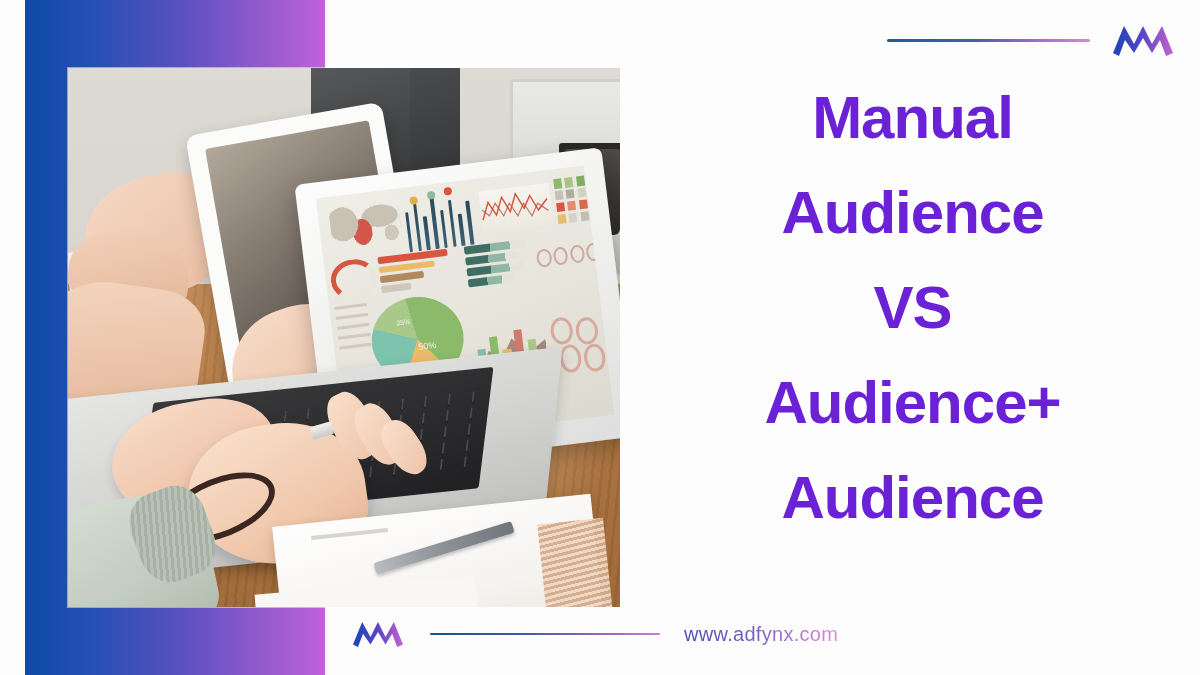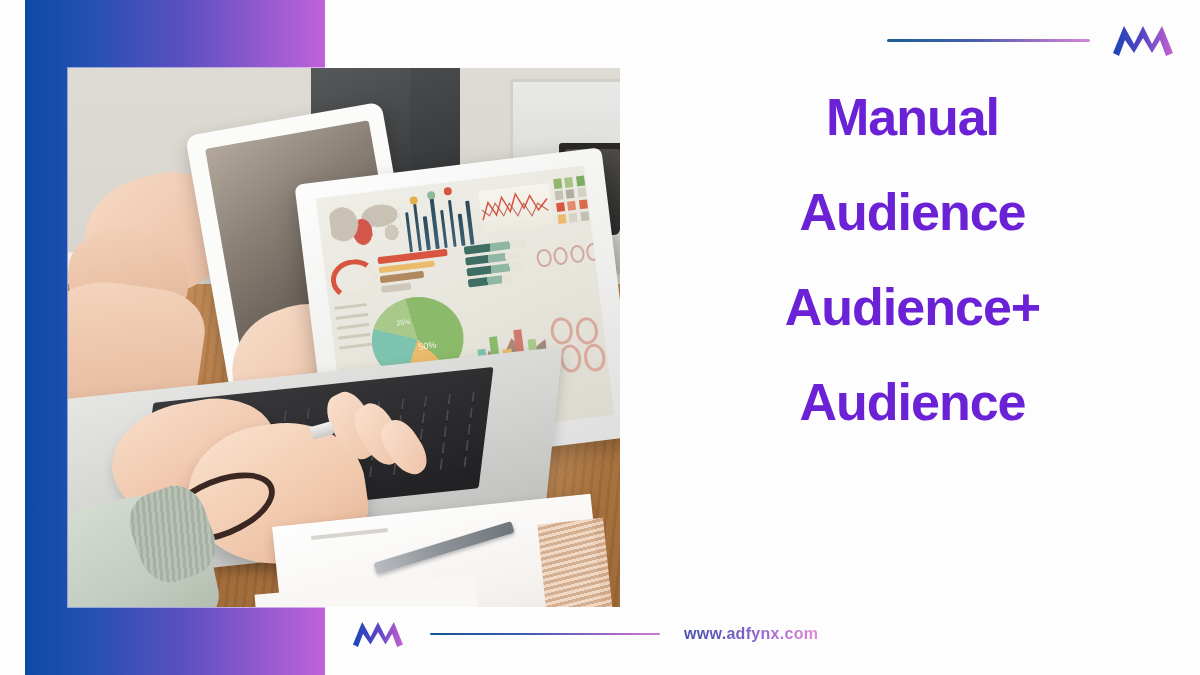--- a/index.html
+++ b/index.html
@@ -229,41 +229,41 @@
   .paper-front { left:34%; top:96%; width:40%; height:8%;
     background:#f8f7f4; transform:rotate(-5deg); }
 
   
   #headline {
     position:absolute; left:640px; top:70px;
     width:545px;
     text-align:center;
     color:#6b21d6;
     font-weight:bold;
-    font-size:52px;
+    font-size:60px;
     line-height:95px;
     letter-spacing:-1px;
   }
   #headline .ln { display:block; white-space:nowrap; }
 
   
   #top-decor { position:absolute; right:26px; top:20px;
     display:flex; align-items:center; gap:22px; }
   #top-rule { width:203px; height:3px;
     background:linear-gradient(90deg,#1a5e93 0%,#4a5fae 45%,#a06fc6 75%,#d08ad6 100%);
     border-radius:2px; }
 
   
   #footer { position:absolute; left:350px; bottom:24px;
     display:flex; align-items:center; gap:24px; }
   #foot-rule { width:230px; height:2.5px;
     background:linear-gradient(90deg,#12558f 0%,#3d5bab 40%,#9a63c4 75%,#cf7ad6 100%);
     border-radius:2px; }
   #site-url {
-    font-size:16px; font-weight:bold; letter-spacing:.3px;
+    font-size:20px; font-weight:normal; letter-spacing:.3px;
     background:linear-gradient(90deg,#4a4fb0 0%,#7a5fc6 45%,#c079d2 80%,#e08ad0 100%);
     -webkit-background-clip:text; background-clip:text; color:transparent;
   }
   .logo-mark { display:block; }
 </style>
 </head>
 <body>
 
 <div id="left-band"></div>
 
@@ -513,20 +513,21 @@
         </linearGradient>
       </defs>
       <path d="M1 33 L12 6 L22 24 L31 6 L40 24 L50 6 L61 33 L54 36 L48 20 L40 33 L31 18 L22 33 L13 20 L7 36 Z" fill="url(#lgTop)"></path>
     </svg>
   </span>
 </div>
 
 <div id="headline">
   <span class="ln">Manual</span>
   <span class="ln">Audience</span>
+  <span class="ln">VS</span>
   <span class="ln">Audience+</span>
   <span class="ln">Audience</span>
 </div>
 
 <div id="footer">
   <span class="logo-mark">
     <svg width="56" height="30" viewBox="0 0 62 36" aria-hidden="true">
       <defs>
         <linearGradient id="lgFoot" x1="0" y1="0" x2="1" y2="0">
           <stop offset="0%" stop-color="#1b46b5"></stop>

